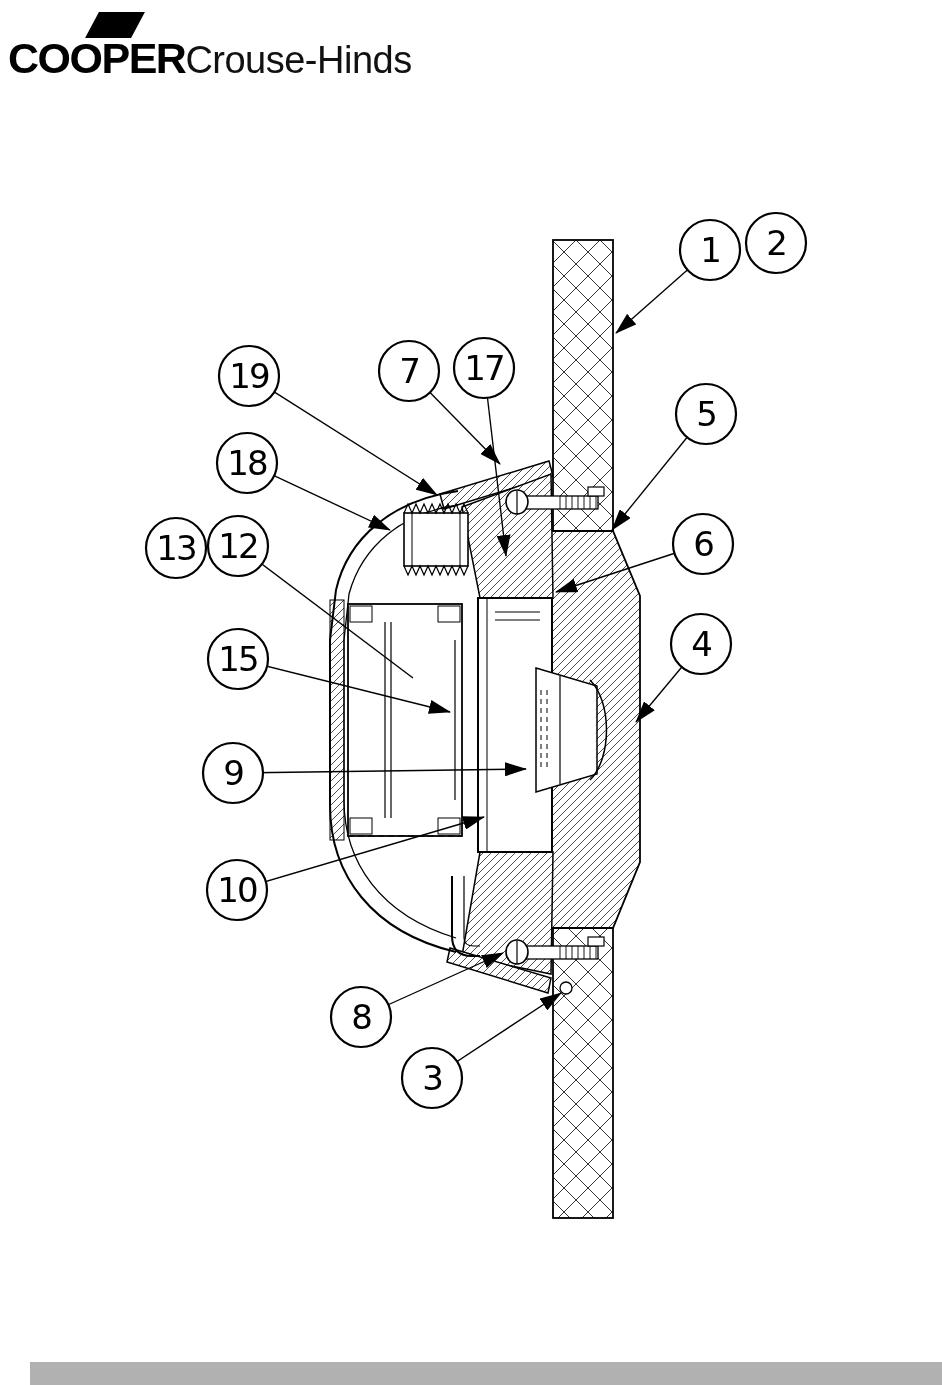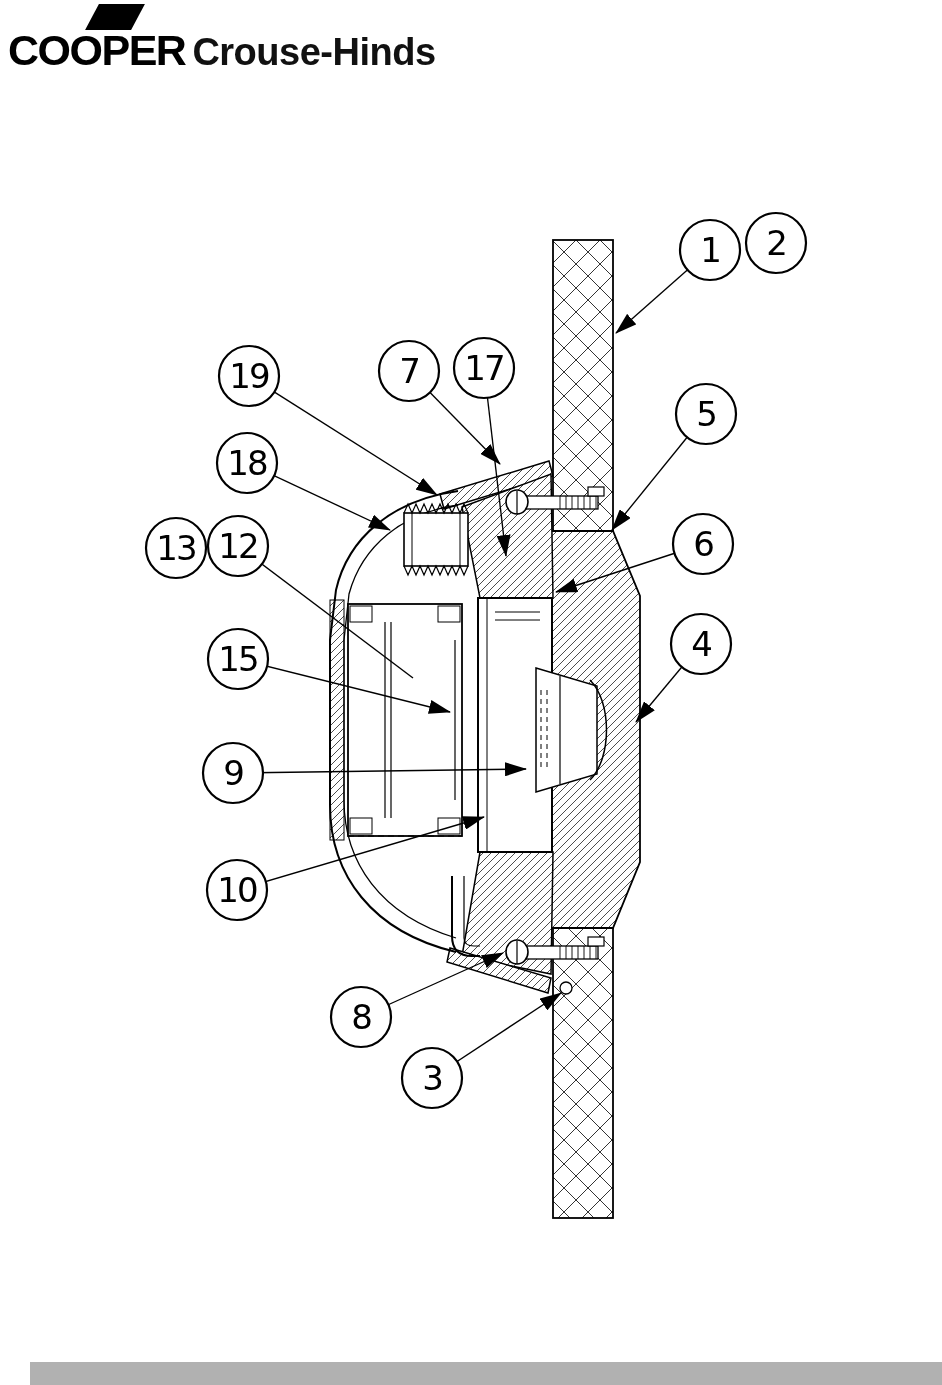--- a/index.html
+++ b/index.html
@@ -1,27 +1,27 @@
 <!DOCTYPE html>
 <html><head>
 <meta charset="utf-8">
 <style>
   html,body{margin:0;padding:0;}
   body{
     width:942px;height:1385px;position:relative;overflow:hidden;
     background:#ffffff;font-family:"Liberation Sans",sans-serif;
   }
-  .logo{position:absolute;left:8px;top:2px;width:400px;height:80px;text-align:right;}
+  .logo{position:absolute;left:8px;top:10px;width:400px;height:80px;text-align:right;}
   .logo-flag{
     position:absolute;left:84px;top:2px;width:46px;height:26px;
     background:#000;transform:skewX(-28deg);
   }
   .logo-text{position:absolute;left:0;top:24px;white-space:nowrap;display:flex;align-items:baseline;}
   .brand{font-weight:bold;font-size:43px;letter-spacing:-1.5px;color:#000;}
-  .subbrand{font-weight:700;font-size:38px;color:#111;margin-left:7px;letter-spacing:-0.5px;}
+  .subbrand{font-weight:400;font-size:38px;color:#111;letter-spacing:-0.5px;}
   #drawing{position:absolute;left:0;top:0;}
   .leader{stroke:#000;stroke-width:1.35;}
   .balloon{fill:#fff;stroke:#000;stroke-width:2.2;}
   .balloon-label{
     font-family:"DejaVu Sans",sans-serif;font-size:34px;letter-spacing:-2px;
     fill:#000;text-anchor:middle;
   }
   .outline{fill:none;stroke:#000;}
   .footer-bar{position:absolute;left:30px;right:0;bottom:0;height:23px;background:#b1b1b1;}
 </style>

